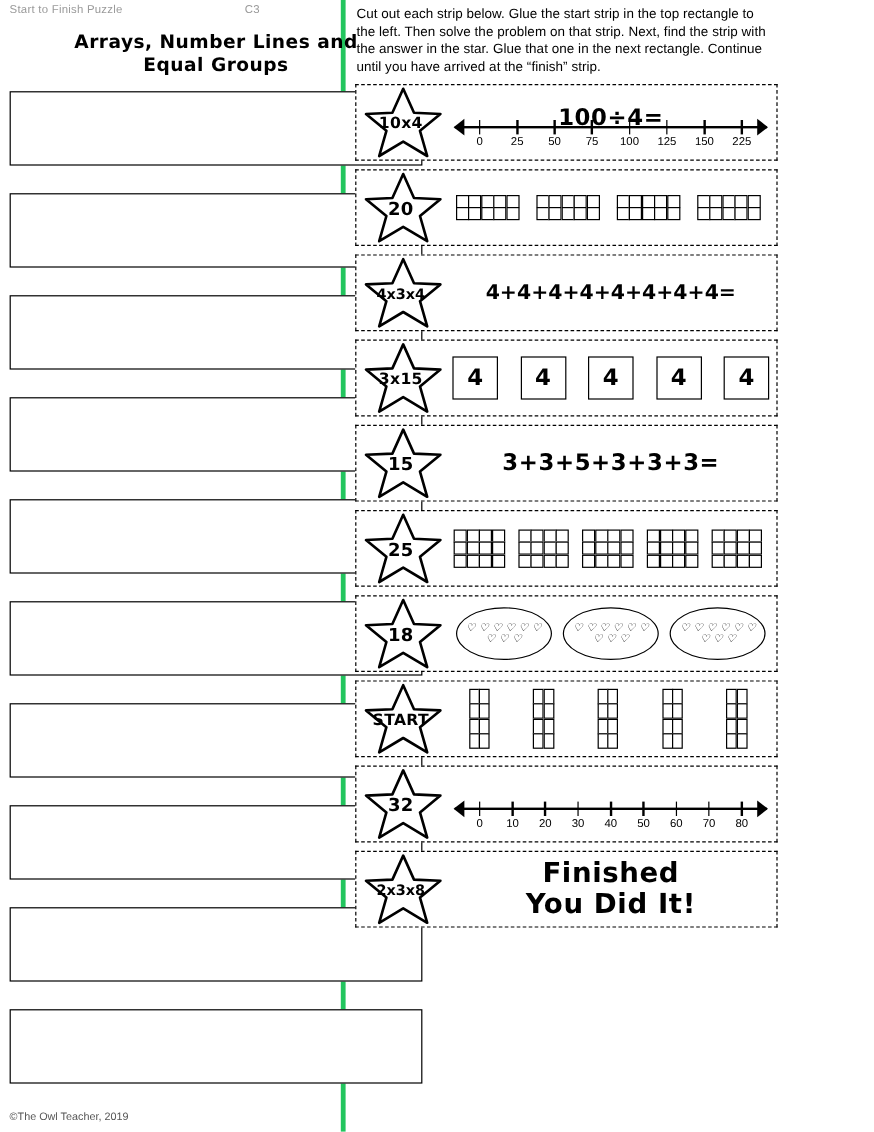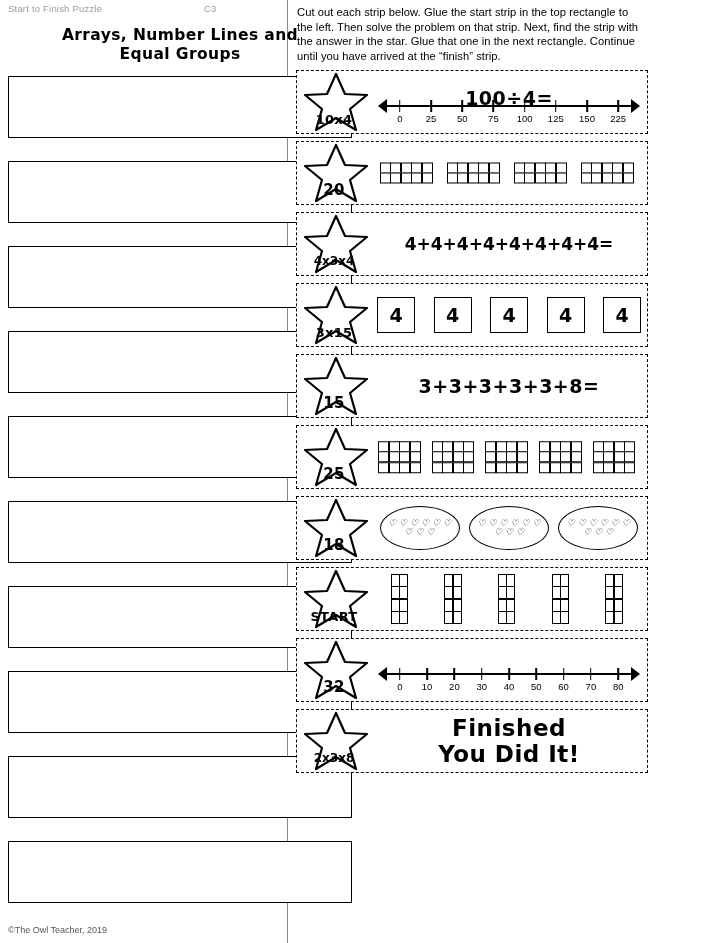--- a/index.html
+++ b/index.html
@@ -17,21 +17,21 @@
   
   .page {
     position: absolute;
     inset: 0;
     display: flex;
   }
   .left-col {
     width: 288px;
     height: 943px;
     position: relative;
-    border-right: 1px solid #22c55e;
+    border-right: 4px solid #22c55e;
   }
   .right-col {
     width: 368px;
     height: 943px;
     position: relative;
     padding: 4px 8px 12px 8px;
   }
 
   
   .hdr {
@@ -116,21 +116,21 @@
   }
   .star {
     position: relative;
     width: 70px;
     height: 62px;
   }
   .star svg { display: block; }
   .star-label {
     position: absolute;
     left: 0;
-    top: 16px;
+    top: 0;
     width: 70px;
     height: 62px;
     display: flex;
     align-items: center;
     justify-content: center;
     font-family: "DejaVu Sans", sans-serif;
     font-weight: bold;
     font-size: 15px;
     letter-spacing: .3px;
     padding-top: 2px;
@@ -478,21 +478,21 @@
     <div class="strip">
       <div class="star-wrap">
         <div class="star">
           <svg width="70" height="62" viewBox="0 0 70 62">
             <polygon points="35,3 44,23 66,24 49,38 55,59 35,47 15,59 21,38 4,24 26,23" fill="#fff" stroke="#000" stroke-width="2.2" stroke-linejoin="round"></polygon>
           </svg>
         </div>
         <div class="star-label">15</div>
       </div>
       <div class="strip-body">
-        <div class="expr">3+3+3+3+3+8=</div>
+        <div class="expr">3+3+5+3+3+3=</div>
       </div>
     </div>
 
     <div class="strip">
       <div class="star-wrap">
         <div class="star">
           <svg width="70" height="62" viewBox="0 0 70 62">
             <polygon points="35,3 44,23 66,24 49,38 55,59 35,47 15,59 21,38 4,24 26,23" fill="#fff" stroke="#000" stroke-width="2.2" stroke-linejoin="round"></polygon>
           </svg>
         </div>

